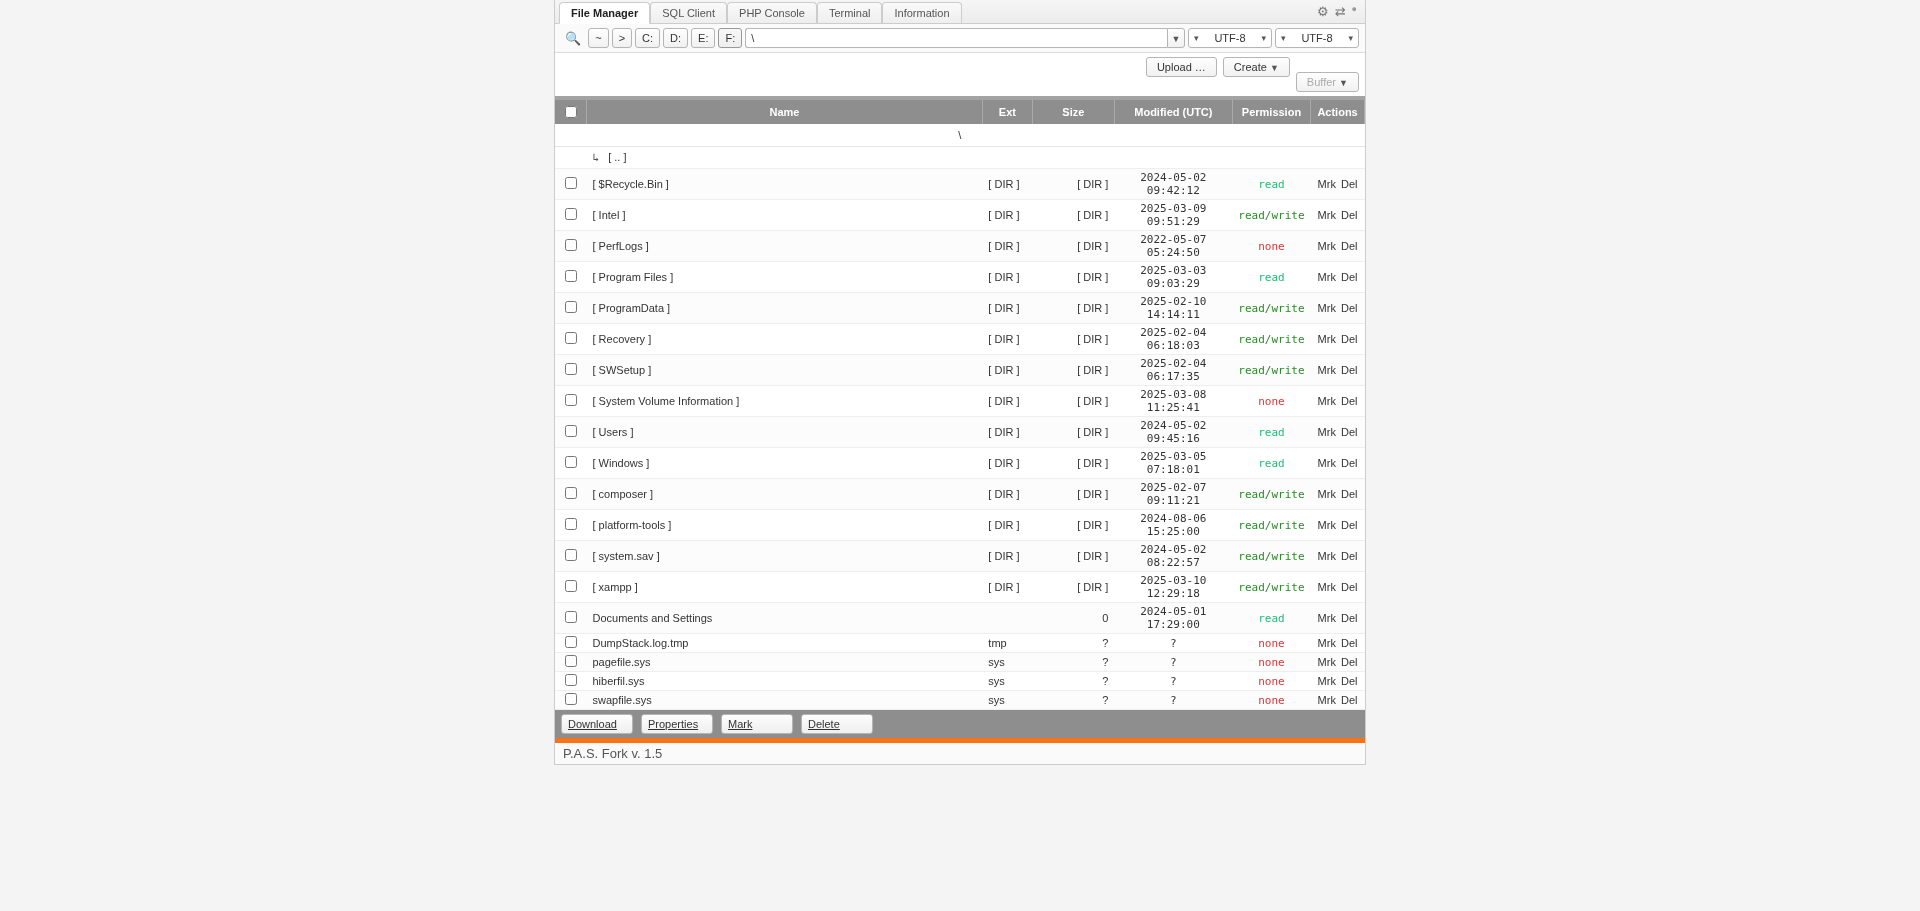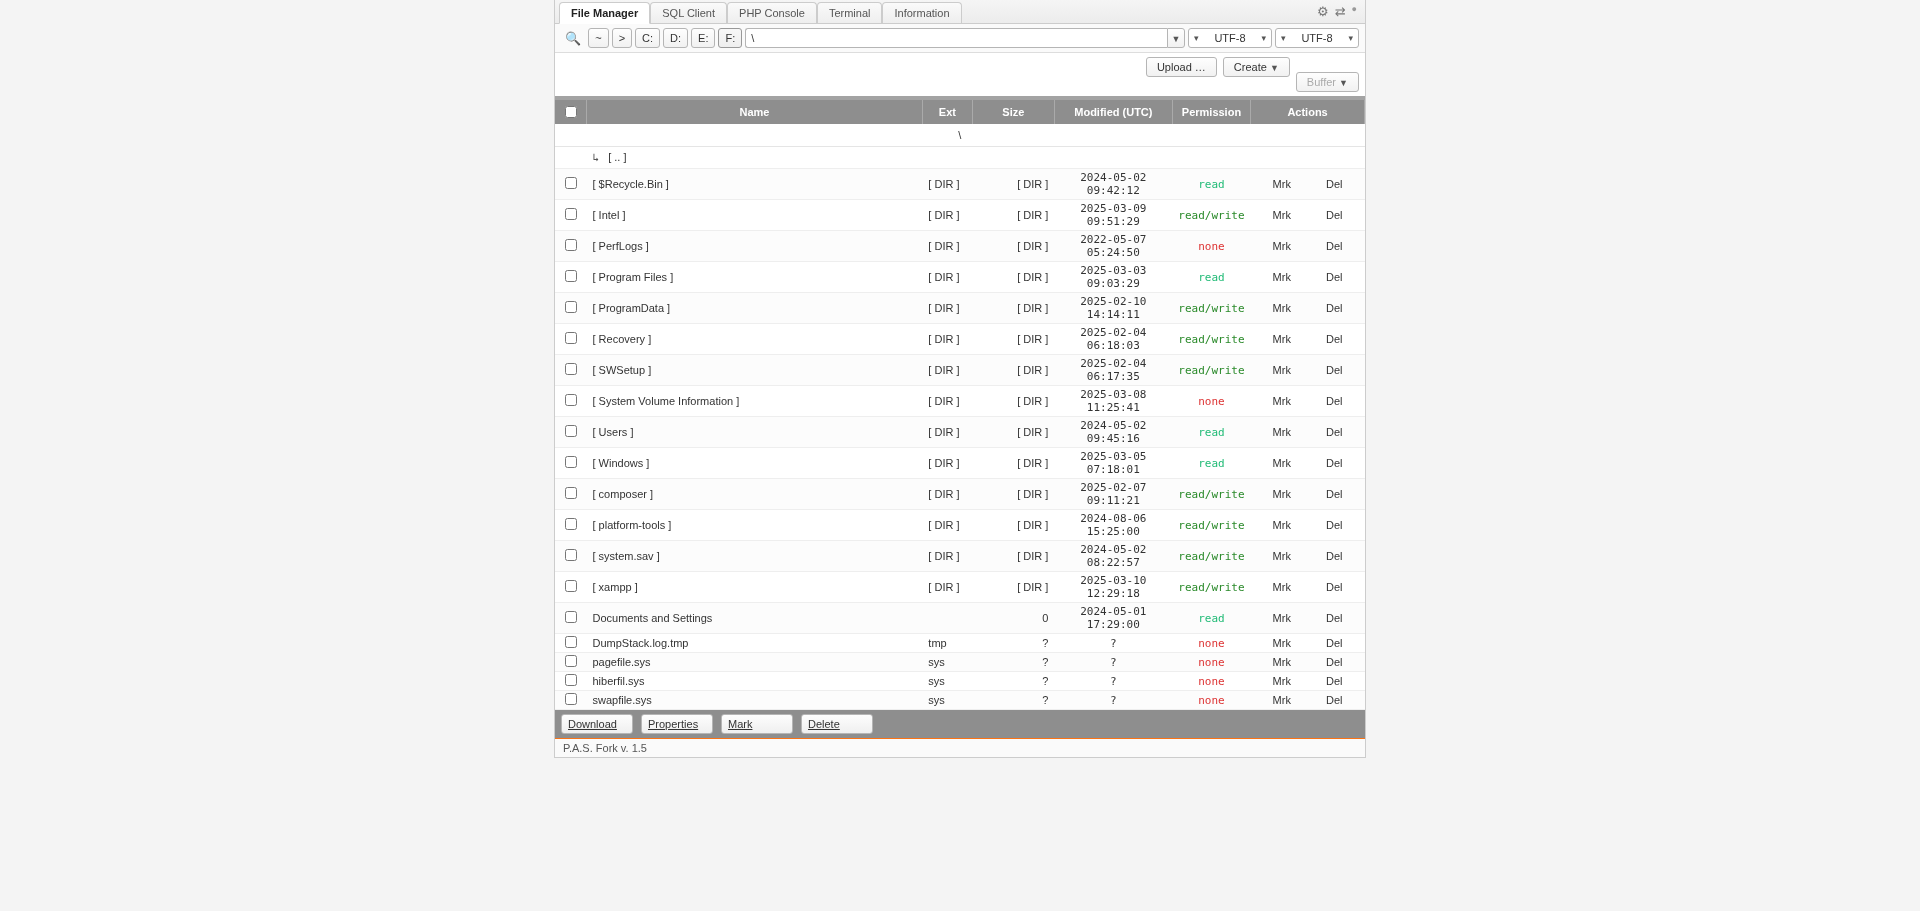--- a/index.html
+++ b/index.html
@@ -166,44 +166,44 @@
   .fs td.ck input { margin: 0; }
   .fs td.name { }
   .fs td.ext { width: 50px; text-align: left; }
   .fs td.size { width: 82px; text-align: right; }
   .fs td.mod  { width: 118px; text-align: center; font-family: monospace; font-size: 11px;}
   .fs td.perm { width: 78px; text-align: center; font-family: monospace; font-size: 11px;}
   .perm-read { color: #2b7; }
   .perm-rw   { color: #2a8a2a; }
   .perm-none { color: #d33; }
   .fs td.act  { width: 48px; text-align: center; white-space: nowrap; }
-  .fs td.act a { color: #333; text-decoration: none; margin: 0 16px; cursor: pointer; }
+  .fs td.act a { color: #333; text-decoration: none; margin: 0 1px; cursor: pointer; }
 
   
   .actionbar {
     background: #8e8e8e;
     padding: 4px 6px;
     display: flex;
     gap: 8px;
   }
   .actionbar .btn {
     background: linear-gradient(#fdfdfd,#efefef);
     min-width: 72px;
     text-decoration: underline;
   }
 
   .grow { flex: 1; }
 
   
   .footer {
     margin-top: auto;
-    border-top: 1px solid #f97316;
+    border-top: 5px solid #f97316;
     display: flex;
     padding: 3px 8px;
-    font-size: 11px;
+    font-size: 13px;
     color: #555;
     background: #fafafa;
   }
   .footer .mid { flex:1; text-align: center; }
 
   input[type=checkbox]{ width:12px; height:12px; }
 </style>
 </head>
 <body>
 

